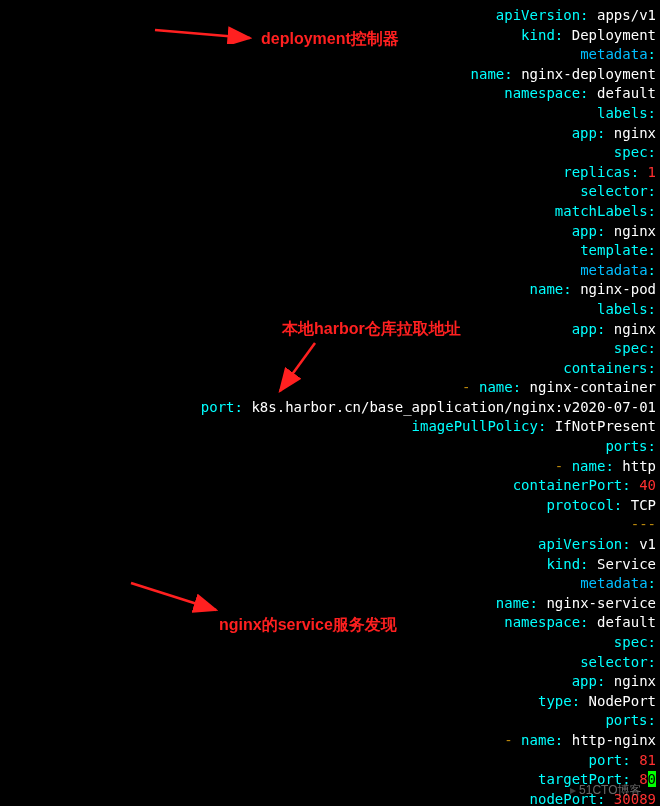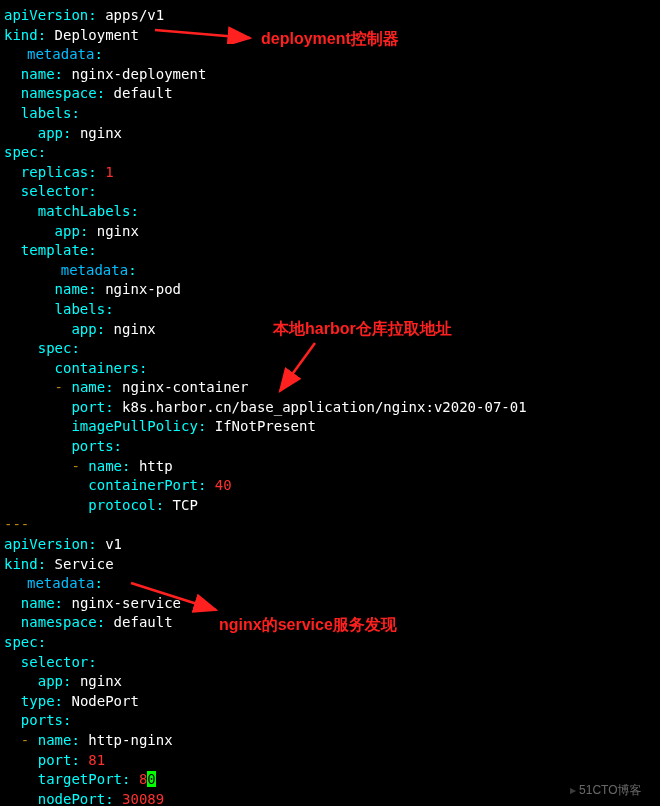--- a/index.html
+++ b/index.html
@@ -6,21 +6,21 @@
     body {
       background: #000;
       font-family: 'Consolas', 'Monaco', monospace;
       font-size: 14px;
       line-height: 1.4;
       padding: 6px 4px;
       width: 660px;
       position: relative;
       color: #fff;
     }
-    .ln { white-space: pre; }
+    .ln { white-space: pre; text-align: right; }
     .k { color: #00ffff; } 
     .c { color: #00ffff; } 
     .v { color: #fff; }    
     .n { color: #ff3030; } 
     .m { color: #00bfff; padding-left: 23px; } 
     .d { color: #b8860b; } 
     .sep { color: #b8860b; }
     .anno {
       position: absolute;
       color: #ff2020;
@@ -86,21 +86,21 @@
 <div class="anno" style="top:28px; left:261px;">deployment控制器</div>
 <svg class="arrow" style="top:24px; left:150px;" width="110" height="20">
   <defs>
       <marker id="ah1" markerWidth="10" markerHeight="8" refX="9" refY="4" orient="auto">
         <polygon points="0 0, 10 4, 0 8" fill="#ff2020"></polygon>
       </marker>
     </defs>
   <line x1="5" y1="6" x2="100" y2="14" stroke="#ff2020" stroke-width="2.5" marker-end="url(#ah1)"></line>
 </svg>
 
-<div class="anno" style="top:318px; left:273px;">本地harbor仓库拉取地址</div>
+<div class="anno" style="top:318px; left:282px;">本地harbor仓库拉取地址</div>
 <svg class="arrow" style="top:338px; left:270px;" width="60" height="60">
   <defs>
       <marker id="ah2" markerWidth="10" markerHeight="8" refX="9" refY="4" orient="auto">
         <polygon points="0 0, 10 4, 0 8" fill="#ff2020"></polygon>
       </marker>
     </defs>
   <line x1="45" y1="5" x2="10" y2="53" stroke="#ff2020" stroke-width="2.5" marker-end="url(#ah2)"></line>
 </svg>
 
 <div class="anno" style="top:614px; left:219px;text-align:center;">nginx的service服务发现</div>

